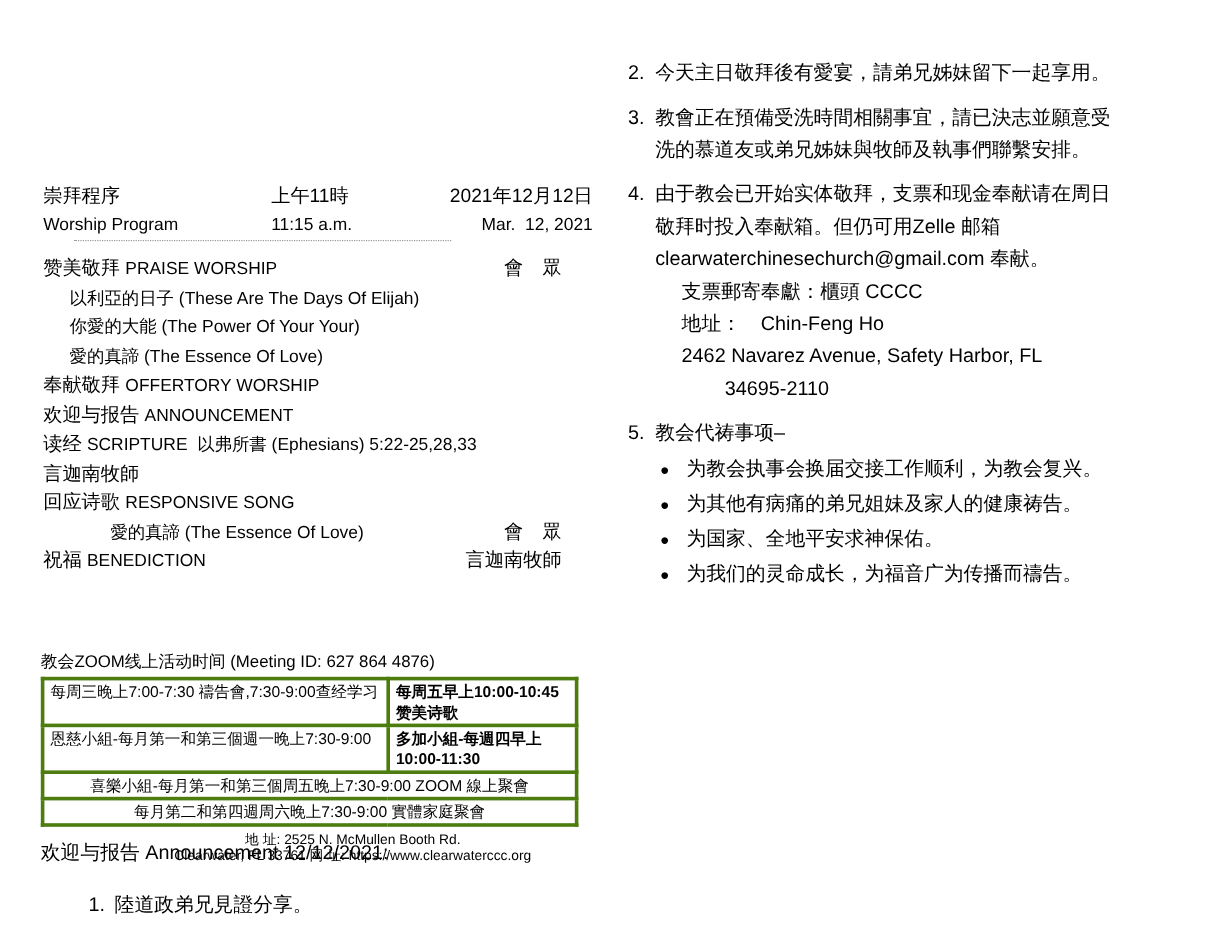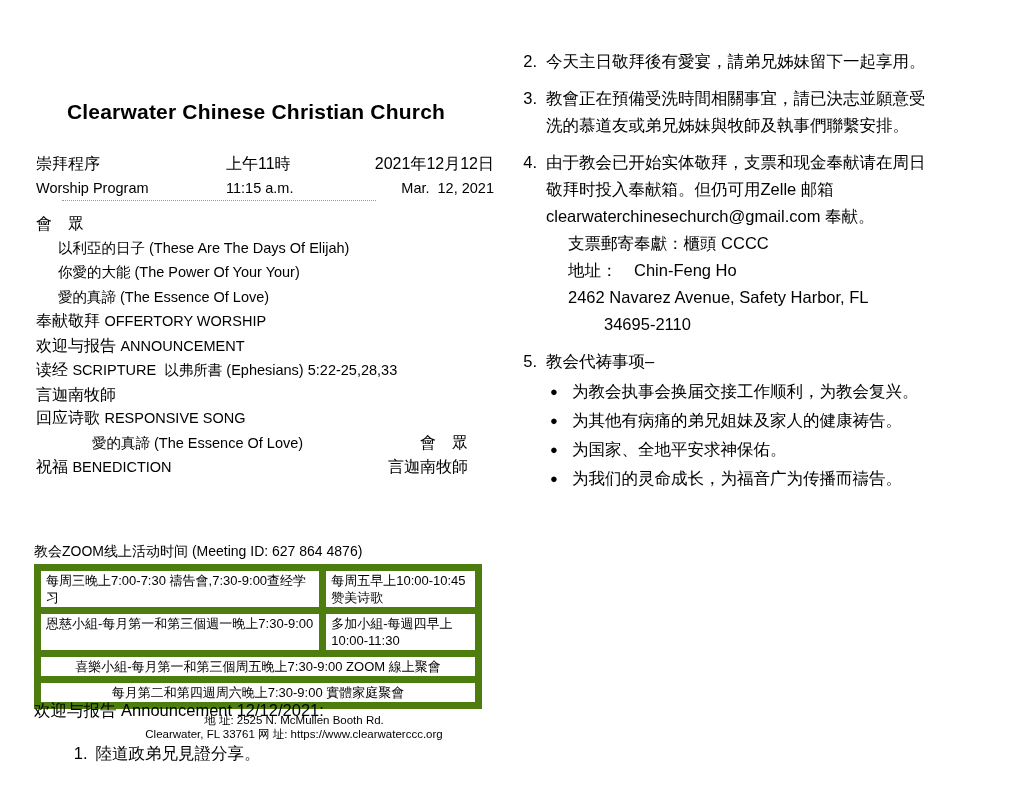--- a/index.html
+++ b/index.html
@@ -94,26 +94,26 @@
     margin-bottom: 3px;
     white-space: pre;
   }
   table.zoom-table {
     border-collapse: collapse;
     width: 448px;
     font-size: 13px;
     line-height: 17px;
   }
   table.zoom-table td {
-    border: 7px solid #4d7c0f;
+    border: 3px solid #4d7c0f;
     padding: 1px 5px;
     vertical-align: top;
   }
   td.col-a { width: 290px; }
-  td.col-b { width: 158px; }
+  td.col-b { width: 158px; font-weight: bold; }
   td.full { width: 448px; text-align: center; }
   .addr {
     margin-top: 4px;
     font-size: 11.5px;
     line-height: 14px;
     text-align: center;
     padding-left: 60px;
   }
 
   
@@ -173,39 +173,38 @@
   }
   .nowrap { white-space: pre; }
 </style>
 </head>
 <body>
 
 <div class="page">
 
   <div class="left-col">
 
-    <div class="church-title">Clearwater Chinese Christian Church</div>
 
     <div class="program-header">
       <div class="ph-row">
         <span class="ph-c1 cn">崇拜程序</span>
         <span class="ph-c2 cn">上午11時</span>
         <span class="ph-c3 cn">2021年12月12日</span>
       </div>
       <div class="ph-row">
         <span class="ph-c1 en">Worship Program</span>
         <span class="ph-c2 en">11:15 a.m.</span>
         <span class="ph-c3 en">Mar.  12, 2021</span>
       </div>
     </div>
 
     <div class="dotted-rule"></div>
 
     <div class="order" id="order-list">
-        <div class="line"><span class="right cn">會　眾</span></div>
+        <div class="line"><span class="lead"><span class="cn">赞美敬拜 </span><span class="en">PRAISE WORSHIP</span></span><span class="right cn">會　眾</span></div>
         <div class="line indent1"><span class="lead"><span class="en">以利亞的日子 (These Are The Days Of Elijah)</span></span><span class="right cn"></span></div>
         <div class="line indent1"><span class="lead"><span class="en">你愛的大能 (The Power Of Your Your)</span></span><span class="right cn"></span></div>
         <div class="line indent1"><span class="lead"><span class="en">愛的真諦 (The Essence Of Love)</span></span><span class="right cn"></span></div>
         <div class="line"><span class="lead"><span class="cn">奉献敬拜 </span><span class="en">OFFERTORY WORSHIP</span></span><span class="right cn"></span></div>
         <div class="line"><span class="lead"><span class="cn">欢迎与报告 </span><span class="en">ANNOUNCEMENT</span></span><span class="right cn"></span></div>
         <div class="line"><span class="lead"><span class="cn">读经 </span><span class="en">SCRIPTURE  以弗所書 (Ephesians) 5:22-25,28,33</span></span><span class="right cn"></span></div>
         <div class="line"><span class="right cn">言迦南牧師</span></div>
         <div class="line"><span class="lead"><span class="cn">回应诗歌 </span><span class="en">RESPONSIVE SONG</span></span><span class="right cn"></span></div>
         <div class="line indent2"><span class="lead"><span class="en">愛的真諦 (The Essence Of Love)</span></span><span class="right cn">會　眾</span></div>
         <div class="line"><span class="lead"><span class="cn">祝福 </span><span class="en">BENEDICTION</span></span><span class="right cn">言迦南牧師</span></div>

